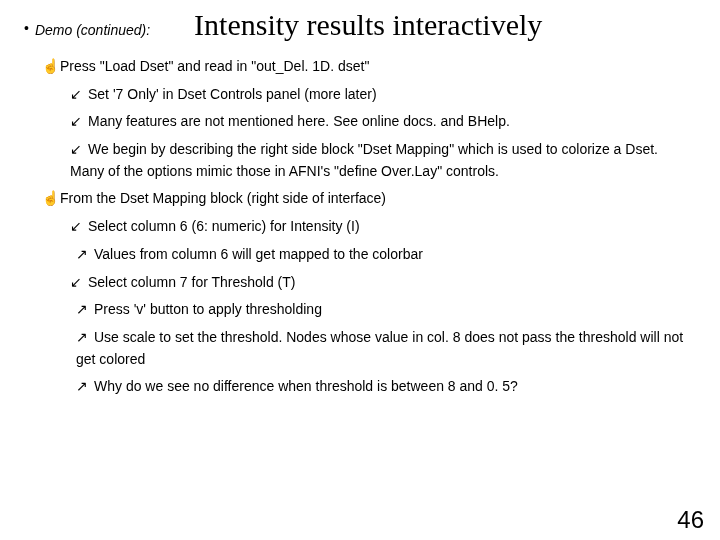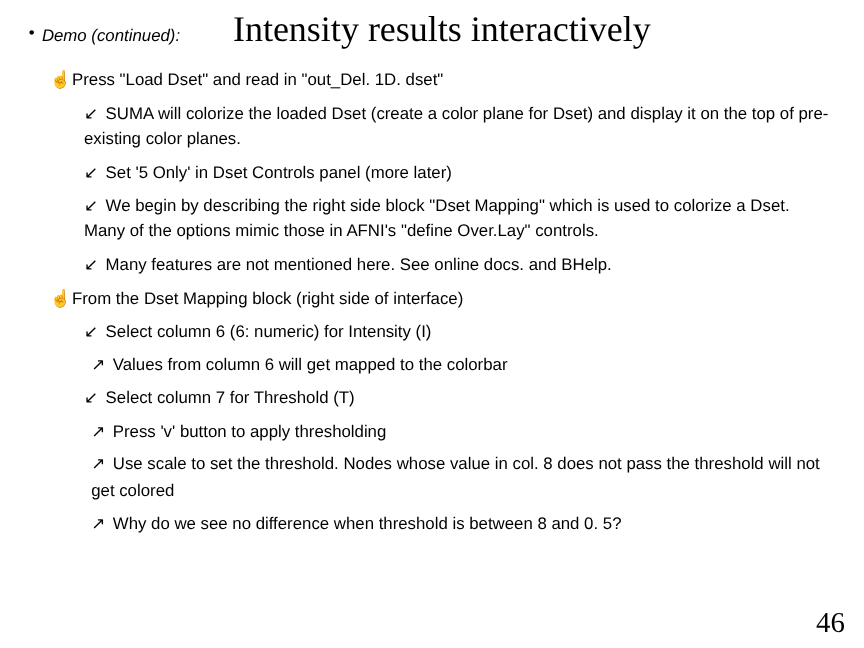--- a/index.html
+++ b/index.html
@@ -55,21 +55,21 @@
     margin: 6px 0 0 52px;
   }
   .glyph {
     display: inline-block;
     width: 18px;
   }
   .page-num {
     position: absolute;
     right: 16px;
     bottom: 6px;
-    font-family: Liberation Serif, serif;
+    font-family: Liberation Sans, sans-serif;
     font-size: 24px;
     color: #000;
   }
 </style>
 </head>
 <body>
 
 <div class="slide">
 
   <div class="title-row">
@@ -77,34 +77,31 @@
     <span class="demo-label">Demo (continued):</span>
     <span class="title">Intensity results interactively</span>
   </div>
 
   <div class="content">
 
     <div class="l1">
       <span class="glyph">☝</span><span>Press "Load Dset" and read in "out_Del. 1D. dset"</span>
     </div>
 
+
     <div class="l2">
-      <span class="glyph">↙</span><span>SUMA will colorize the loaded Dset (create a color plane for Dset) and display it on the top of pre-existing color planes.</span>
+      <span class="glyph">↙</span><span>Set '7 Only' in Dset Controls panel (more later)</span>
     </div>
 
     <div class="l2">
-      <span class="glyph">↙</span><span>Set '5 Only' in Dset Controls panel (more later)</span>
+      <span class="glyph">↙</span><span>Many features are not mentioned here. See online docs. and BHelp.</span>
     </div>
 
     <div class="l2">
       <span class="glyph">↙</span><span>We begin by describing the right side block "Dset Mapping" which is used to colorize a Dset. Many of the options mimic those in AFNI's "define Over.Lay" controls.</span>
-    </div>
-
-    <div class="l2">
-      <span class="glyph">↙</span><span>Many features are not mentioned here. See online docs. and BHelp.</span>
     </div>
 
     <div class="l1">
       <span class="glyph">☝</span><span>From the Dset Mapping block (right side of interface)</span>
     </div>
 
     <div class="l2">
       <span class="glyph">↙</span><span>Select column 6 (6: numeric) for Intensity (I)</span>
     </div>
 

